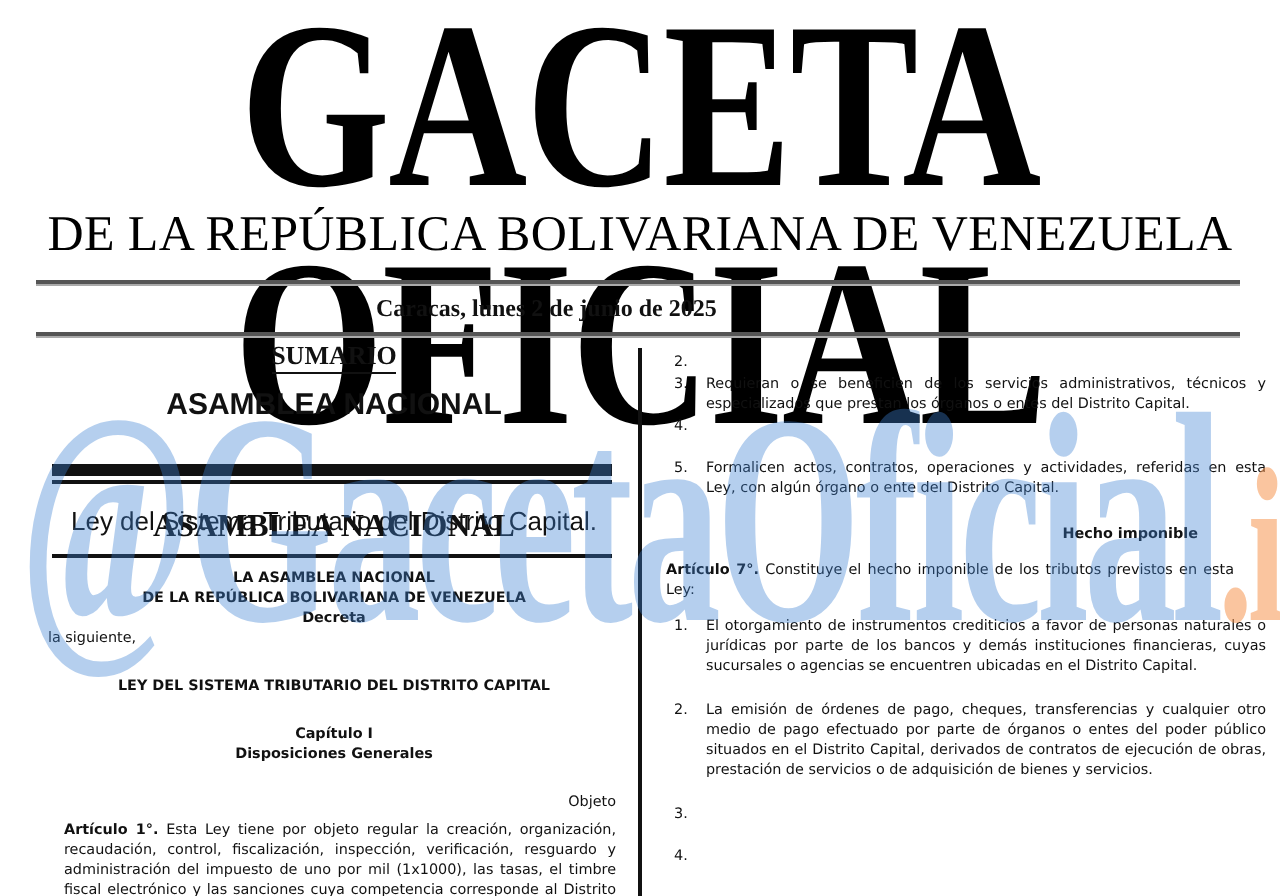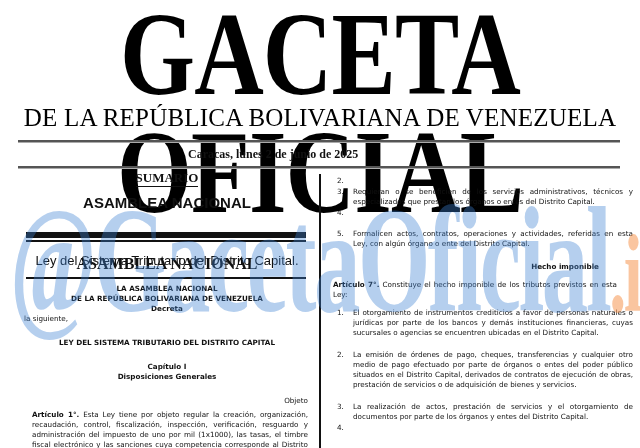--- a/index.html
+++ b/index.html
@@ -83,19 +83,19 @@
   <div class="small list-item" style="top:0px;"><span class="num">2.</span></div>
   <div class="small list-item" style="top:11px;"><span class="num">3.</span><span>Requieran o se beneficien de los servicios administrativos, técnicos y especializados que prestan los órganos o entes del Distrito Capital.</span></div>
   <div class="small list-item" style="top:32px;"><span class="num">4.</span></div>
   <div class="small list-item" style="top:53px;"><span class="num">5.</span><span>Formalicen actos, contratos, operaciones y actividades, referidas en esta Ley, con algún órgano o ente del Distrito Capital.</span></div>
   <div class="small" style="position:absolute; right:24px; top:86px; font-weight:bold;">Hecho imponible</div>
   <div class="small para" style="left:0; top:104px; width:284px;">
     <b>Artículo 7°.</b><span> Constituye el hecho imponible de los tributos previstos en esta Ley:</span>
   </div>
   <div class="small list-item" style="top:132px;"><span class="num">1.</span><span>El otorgamiento de instrumentos crediticios a favor de personas naturales o jurídicas por parte de los bancos y demás instituciones financieras, cuyas sucursales o agencias se encuentren ubicadas en el Distrito Capital.</span></div>
   <div class="small list-item" style="top:174px;"><span class="num">2.</span><span>La emisión de órdenes de pago, cheques, transferencias y cualquier otro medio de pago efectuado por parte de órganos o entes del poder público situados en el Distrito Capital, derivados de contratos de ejecución de obras, prestación de servicios o de adquisición de bienes y servicios.</span></div>
-  <div class="small list-item" style="top:226px;"><span class="num">3.</span><span>La realización de actos, prestación de servicios y el otorgamiento de documentos por parte de los órganos y entes del Distrito Capital.</span></div>
+  <div class="small list-item" style="top:226px;"><span class="num">3.</span></div>
   <div class="small list-item" style="top:247px;"><span class="num">4.</span></div>
 </div>
 
 <div class="watermark">
   <div class="wm-text"><span>@GacetaOficial</span><span class="wm-io">.io</span></div>
 </div>
 
 </body></html>

